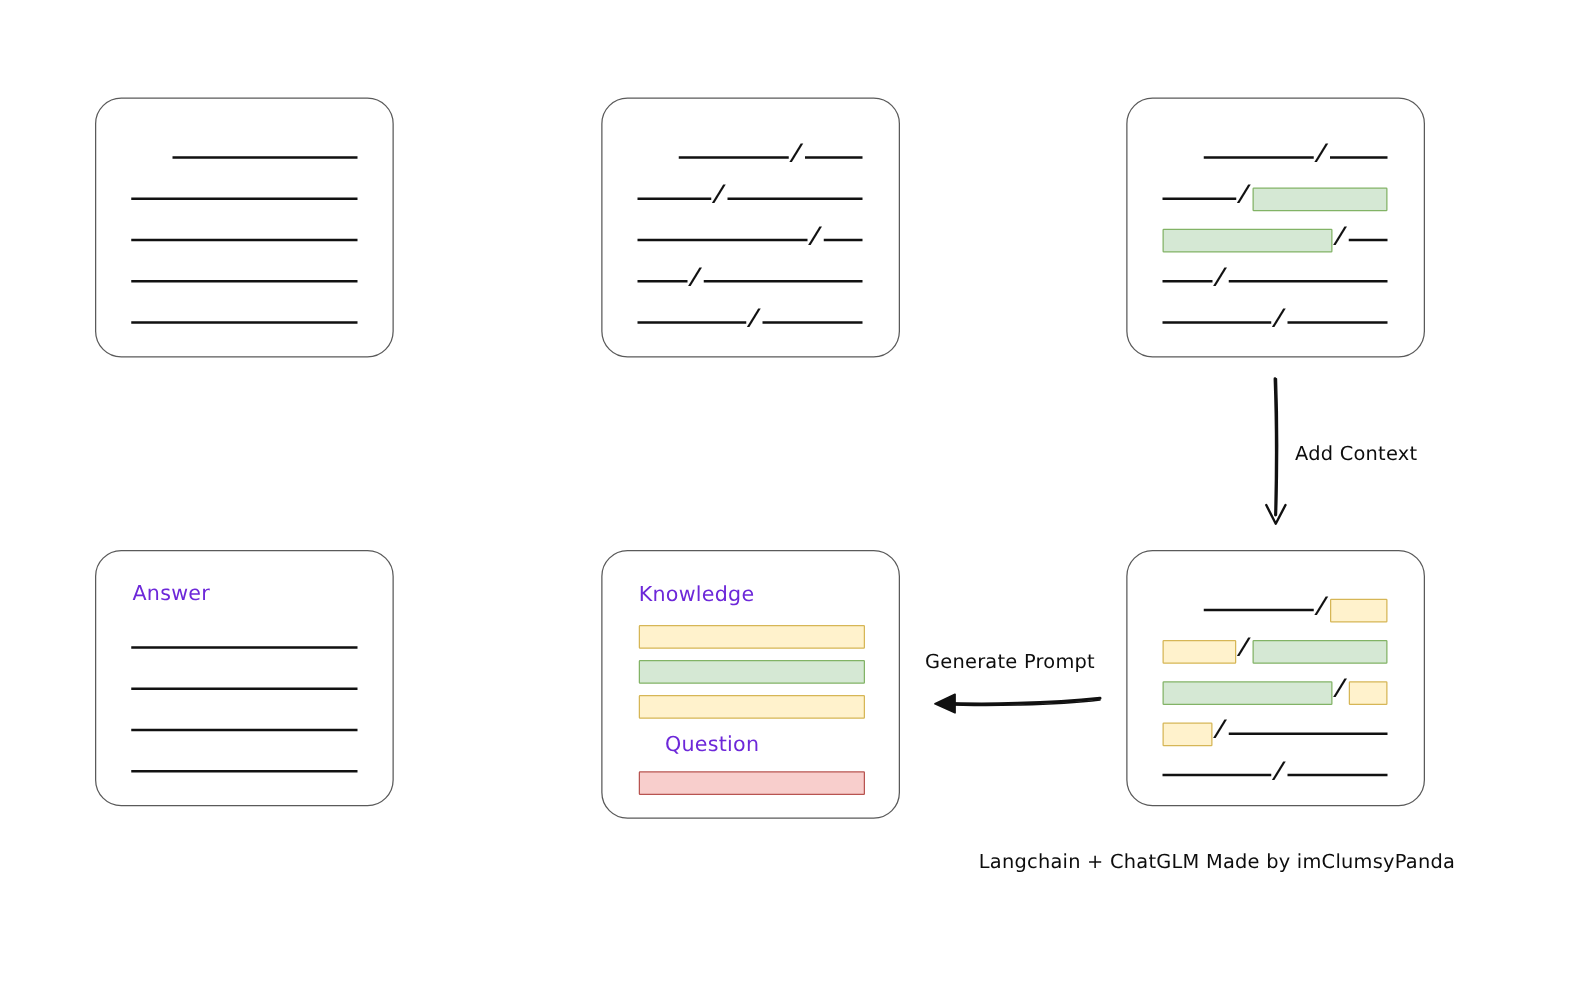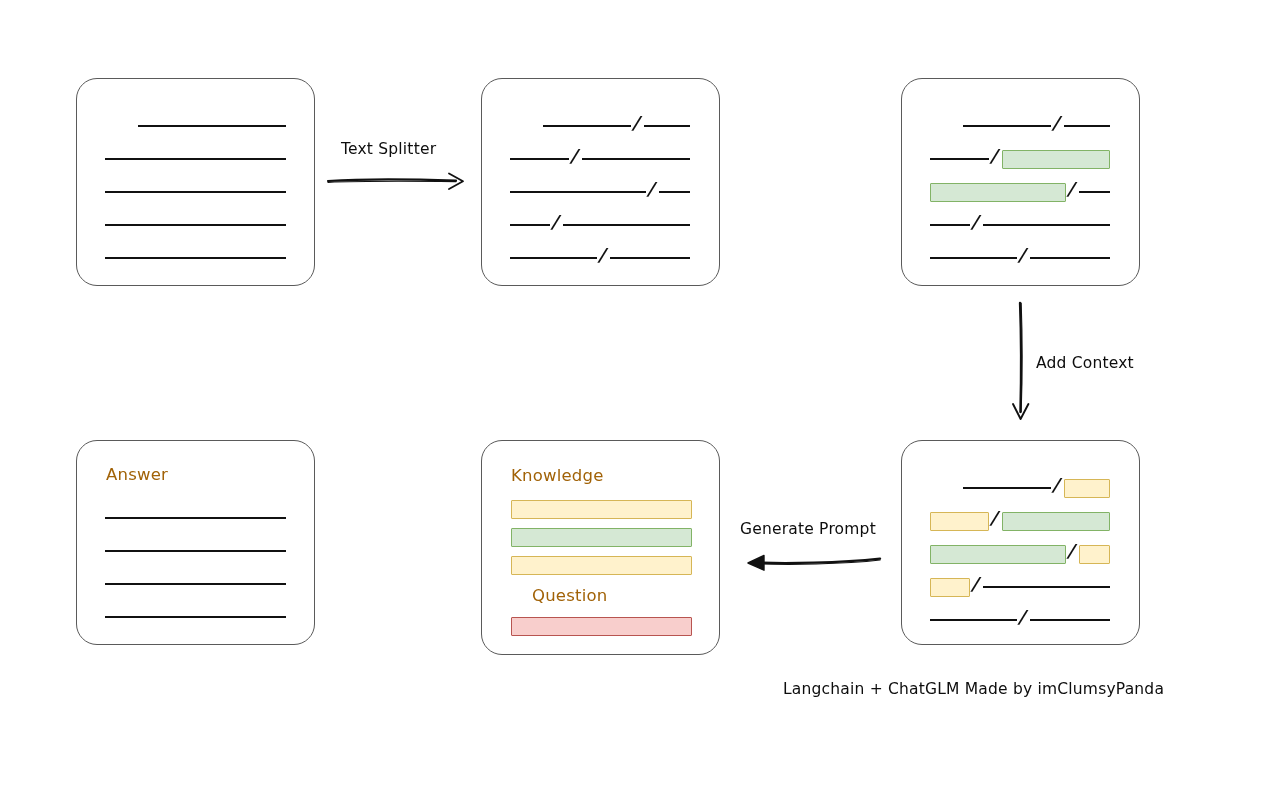--- a/index.html
+++ b/index.html
@@ -24,21 +24,21 @@
     position:absolute;
     left:0;top:0;right:0;bottom:0;
     padding:26px 28px;
     box-sizing:border-box;
     display:flex;
     flex-direction:column;
   }
 
   .card-title{
     font-size:16.5px;
-    color:#a16207;
+    color:#6d28d9;
     letter-spacing:.2px;
     line-height:1;
     white-space:nowrap;
   }
 
   
   .rows{position:absolute;left:0;right:0;top:0;bottom:0;}
   .row{
     position:absolute;
     left:0;right:0;
@@ -117,28 +117,20 @@
           <div class="row" style="top: 137px; left: 28px; right: 28px;">
             <span class="seg" style="flex: 0 0 auto; width: calc(100% + 0px);"></span>
           </div>
           <div class="row" style="top: 170px; left: 28px; right: 28px;">
             <span class="seg" style="flex: 0 0 auto; width: calc(100% + 0px);"></span>
           </div>
         </div>
     </div>
   </div>
 
-  <div class="edge" style="left:325px;top:140px;width:150px;height:60px;">
-    <div class="edge-label" style="left:16px;top:0px;">Text Splitter</div>
-    <svg width="150" height="30" viewBox="0 0 150 30" style="position:absolute;left:0;top:26px;">
-      <path d="M3,15 C40,12.6 95,13.4 131,14.6" stroke="#111" stroke-width="2.2" fill="none" stroke-linecap="round"></path>
-      <path d="M3,16.4 C42,14.6 98,15.4 131,15.6" stroke="#111" stroke-width="1.1" fill="none" stroke-linecap="round"></path>
-      <path d="M124,7.5 L138,15.2 L124,23" stroke="#111" stroke-width="1.8" fill="none" stroke-linejoin="round" stroke-linecap="round"></path>
-    </svg>
-  </div>
 
   <div class="card" style="left:481px;top:78px;width:239px;height:208px;">
     <div class="card-inner">
       <div class="rows">
           <div class="row" style="top: 38px; left: 28px; right: 28px;">
             <span class="gap" style="flex: 0 0 auto; width: calc(19.7802% - 2.76923px);"></span>
             <span class="seg" style="flex: 0 0 auto; width: calc(52.7473% - 7.38462px);"></span>
             <span class="slash">/</span>
             <span class="seg" style="flex: 0 0 auto; width: calc(27.4725% - 3.84615px);"></span>
           </div>

